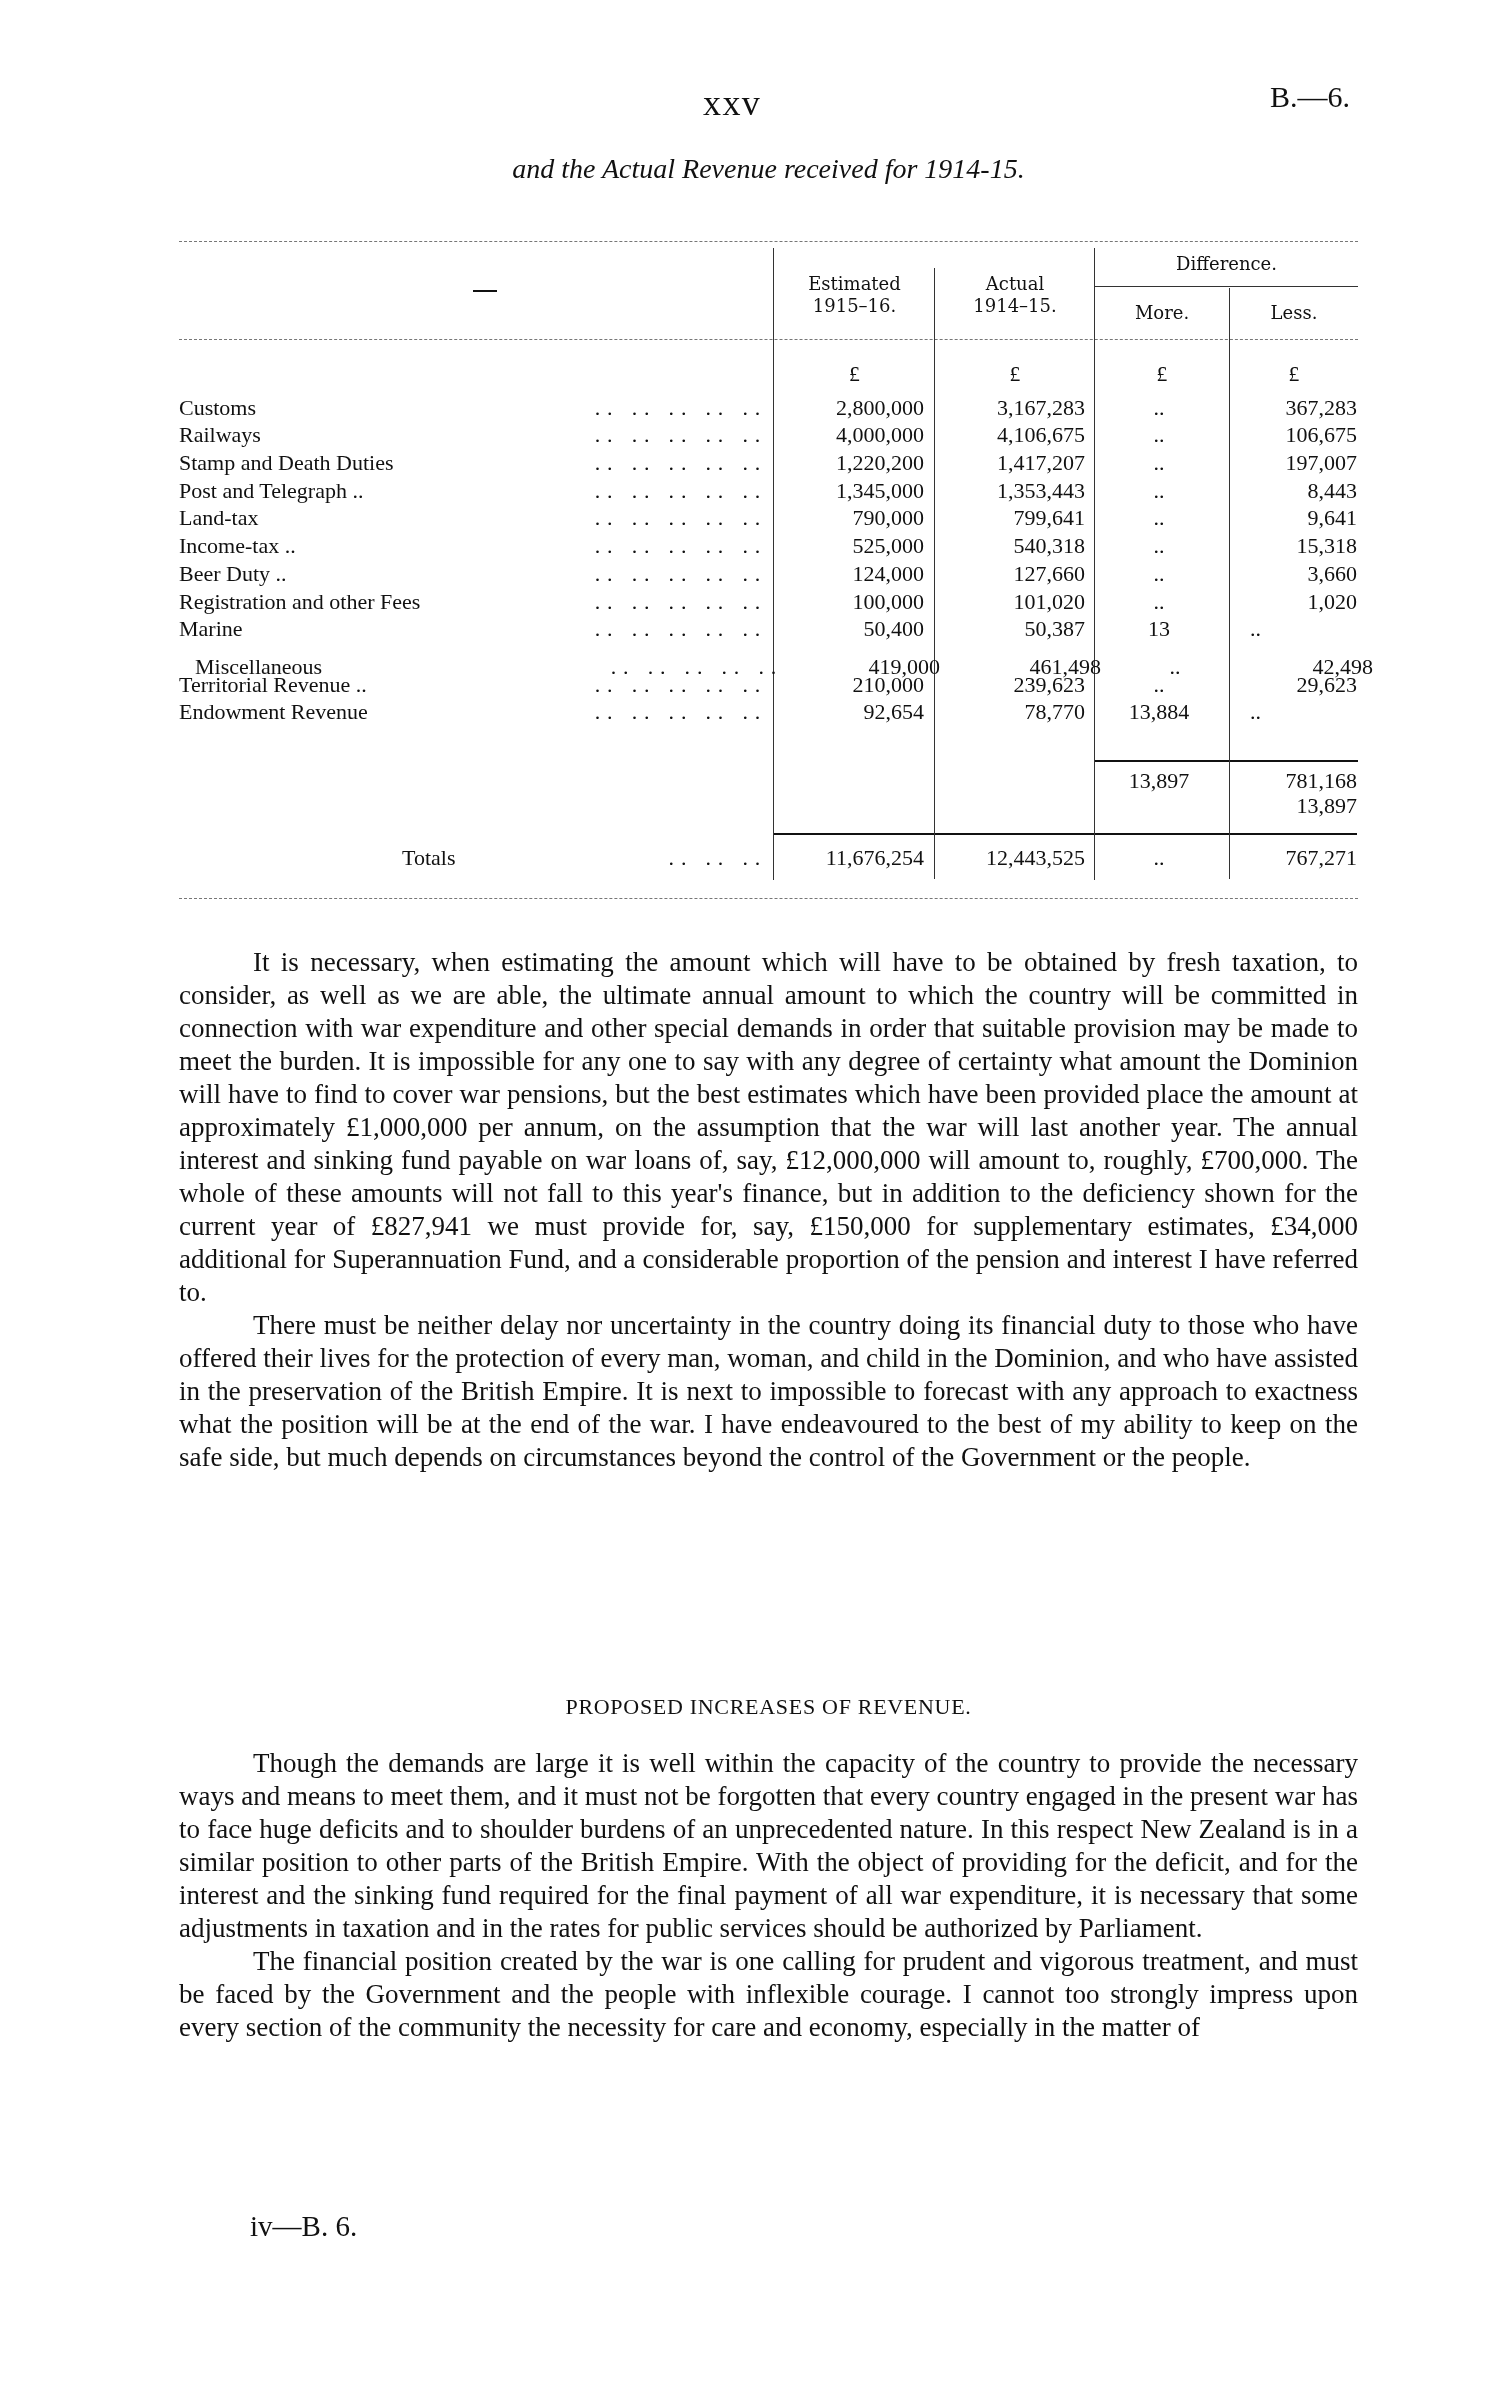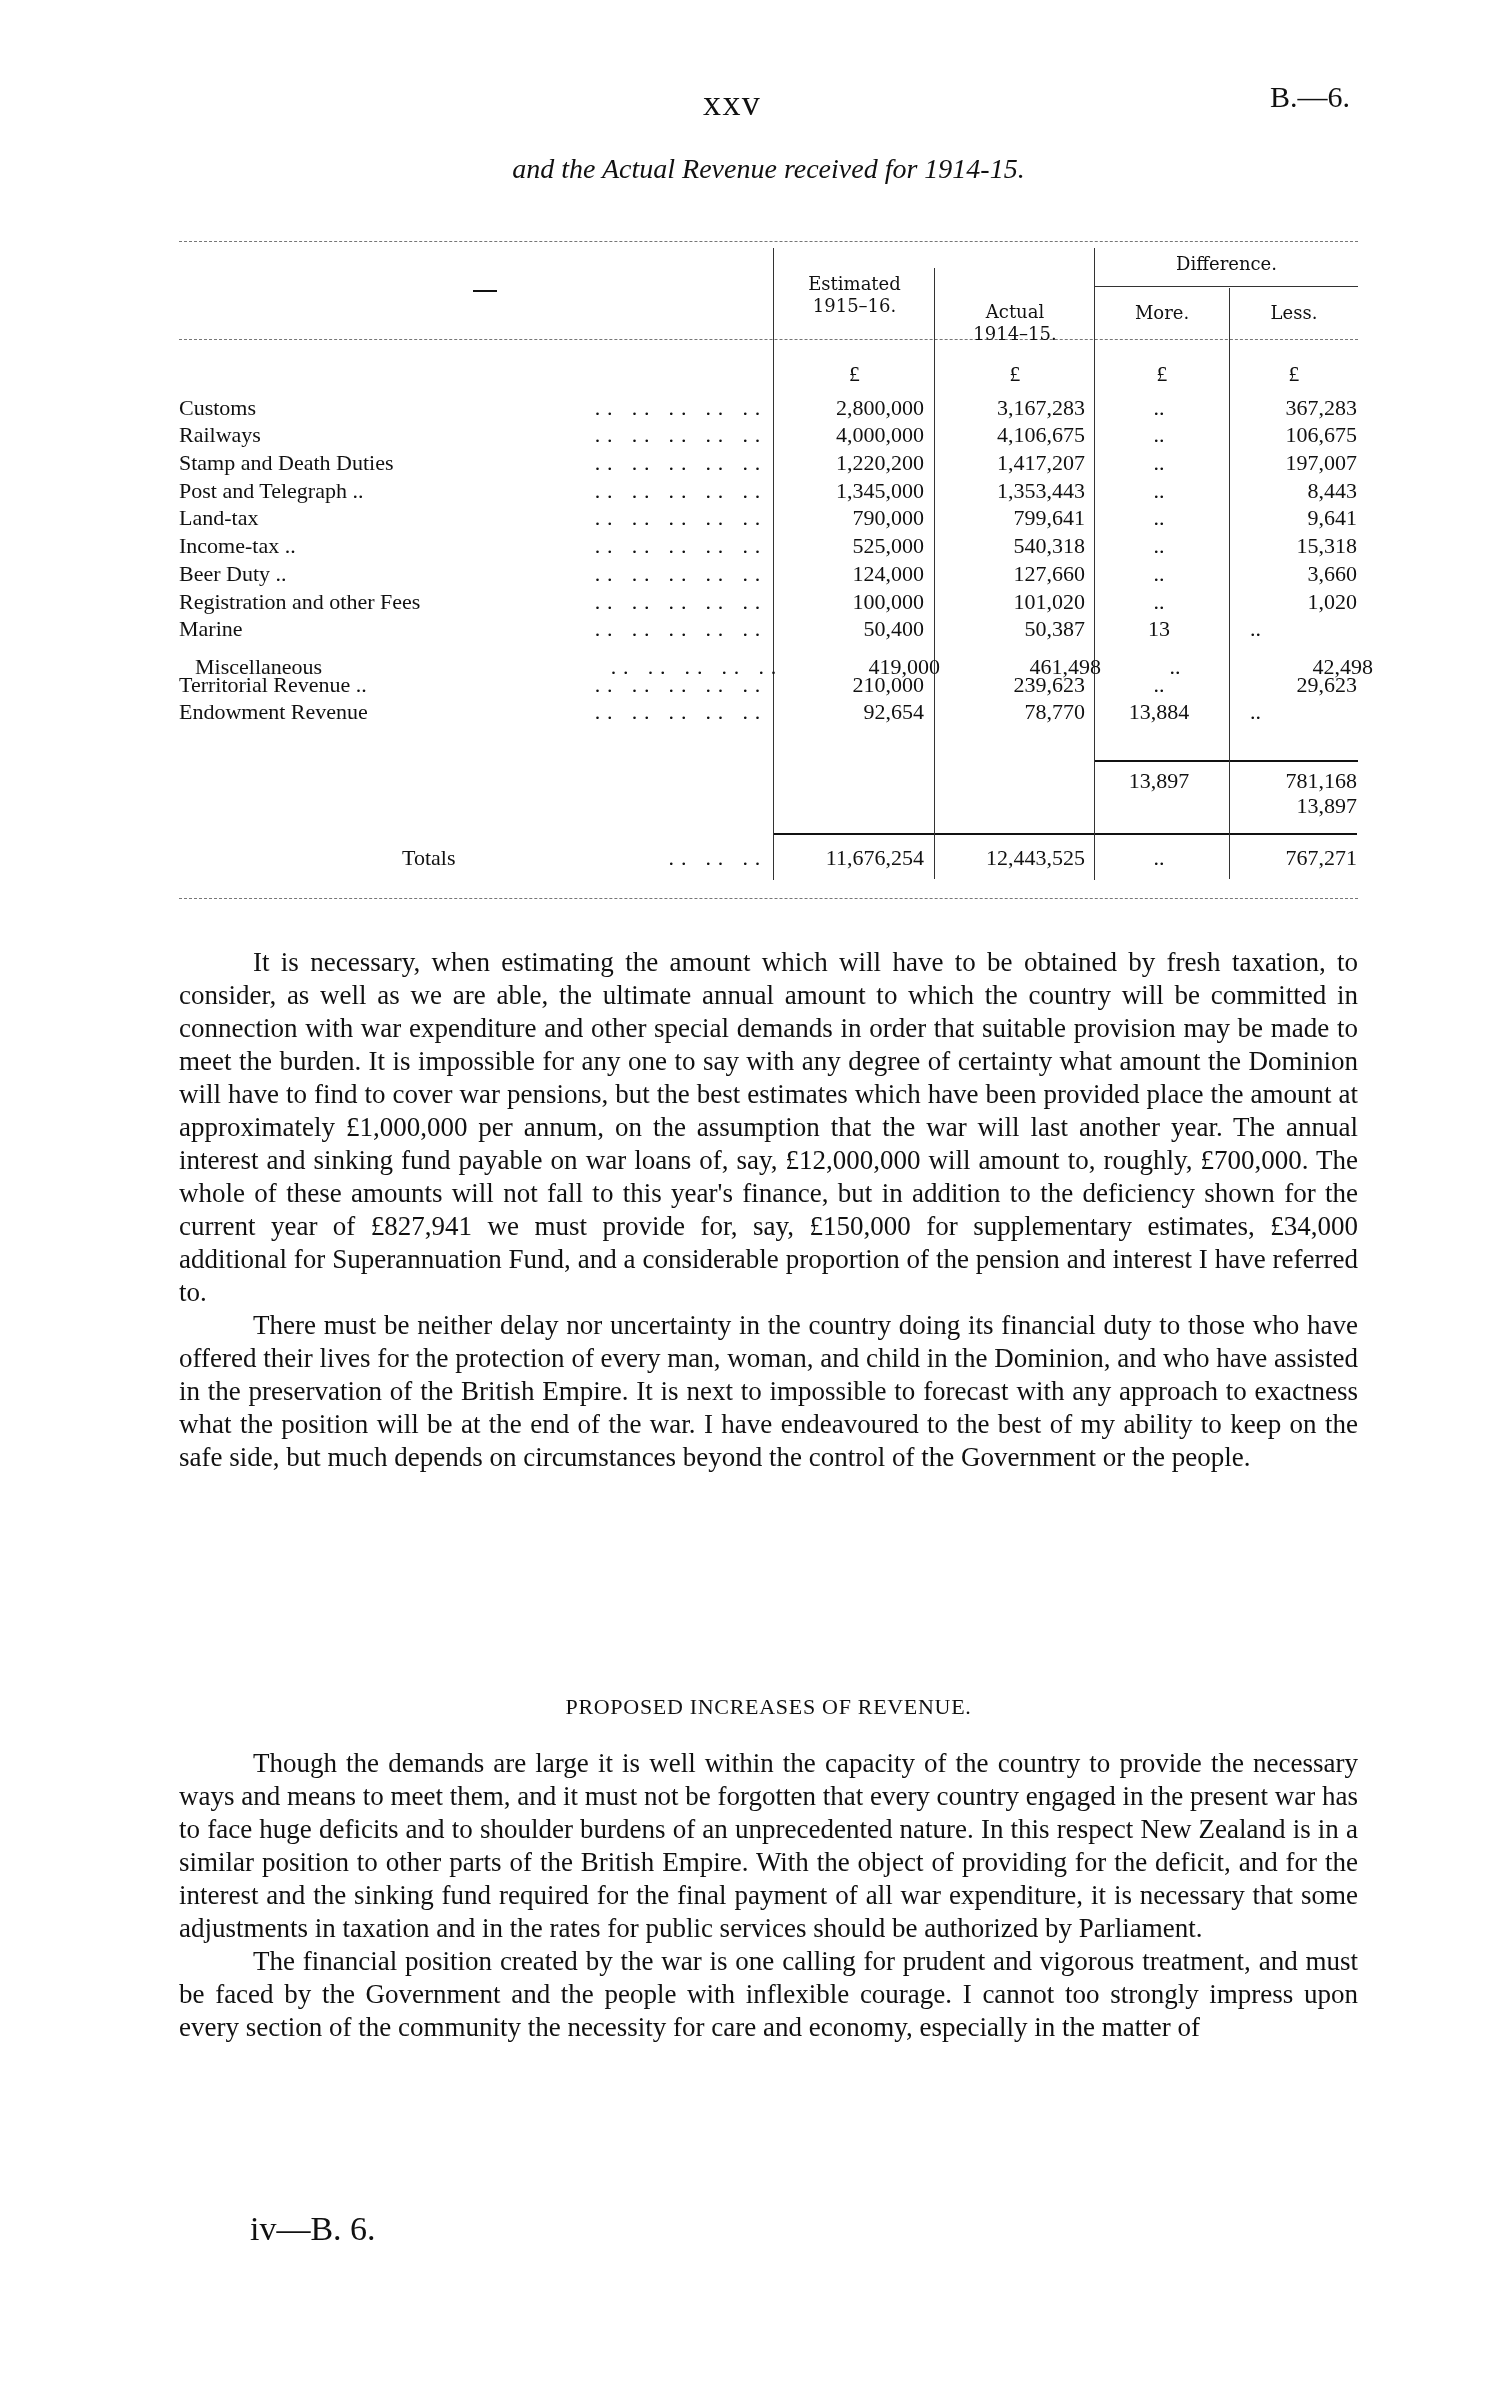--- a/index.html
+++ b/index.html
@@ -28,21 +28,21 @@
   .c2 { left: 757px; width: 149px; }
   .c3 { left: 916px; width: 128px; }
   .c4 { left: 1051px; width: 127px; }
   .cent { text-align: center; }
   .pound { position: absolute; top: 0; text-align: center; font-size: 21.6px; }
   .para { left: 179px; width: 1179px; font-size: 27px; line-height: 33px;
           text-align: justify; }
   .para p { margin: 0; text-indent: 74px; }
   .section-head { left: 179px; width: 1179px; top: 1694px; text-align: center;
                   font-size: 22px; letter-spacing: 0.7px; }
-  .footer { left: 250px; top: 2210px; font-size: 34px; }
+  .footer { left: 250px; top: 2210px; font-size: 29px; }
 </style>
 </head>
 <body>
 
 <div class="abs pg-num">xxv</div>
 <div class="abs pg-ref">B.—6.</div>
 
 <div class="abs title">
   <div>and the Actual Revenue received for 1914-15.</div>
 </div>
@@ -59,21 +59,21 @@
   <div class="vline" style="left:594px;top:6.8px;height:632px;"></div>
   <div class="vline" style="left:755px;top:27px;height:611px;"></div>
   <div class="vline" style="left:915px;top:6.8px;height:632px;"></div>
   <div class="vline" style="left:1050px;top:47px;height:591px;"></div>
 
   <div class="dash-mark"></div>
   <div class="hcell" style="left:596px;width:159px;top:32px;">
     <div>Estimated</div>
     <div>1915–16.</div>
   </div>
-  <div class="hcell" style="left:757px;width:158px;top:32px;margin-top:28px;">
+  <div class="hcell" style="left:757px;width:158px;top:32px;">
     <div>Actual</div>
     <div>1914–15.</div>
   </div>
   <div class="hcell" style="left:916px;width:263px;top:12px;">Difference.</div>
   <div class="hcell" style="left:916px;width:134px;top:61px;">More.</div>
   <div class="hcell" style="left:1051px;width:128px;top:61px;">Less.</div>
 
   <div class="row" style="top:119px;">
     <div class="pound" style="left:596px;width:159px;">£</div>
     <div class="pound" style="left:757px;width:158px;">£</div>

